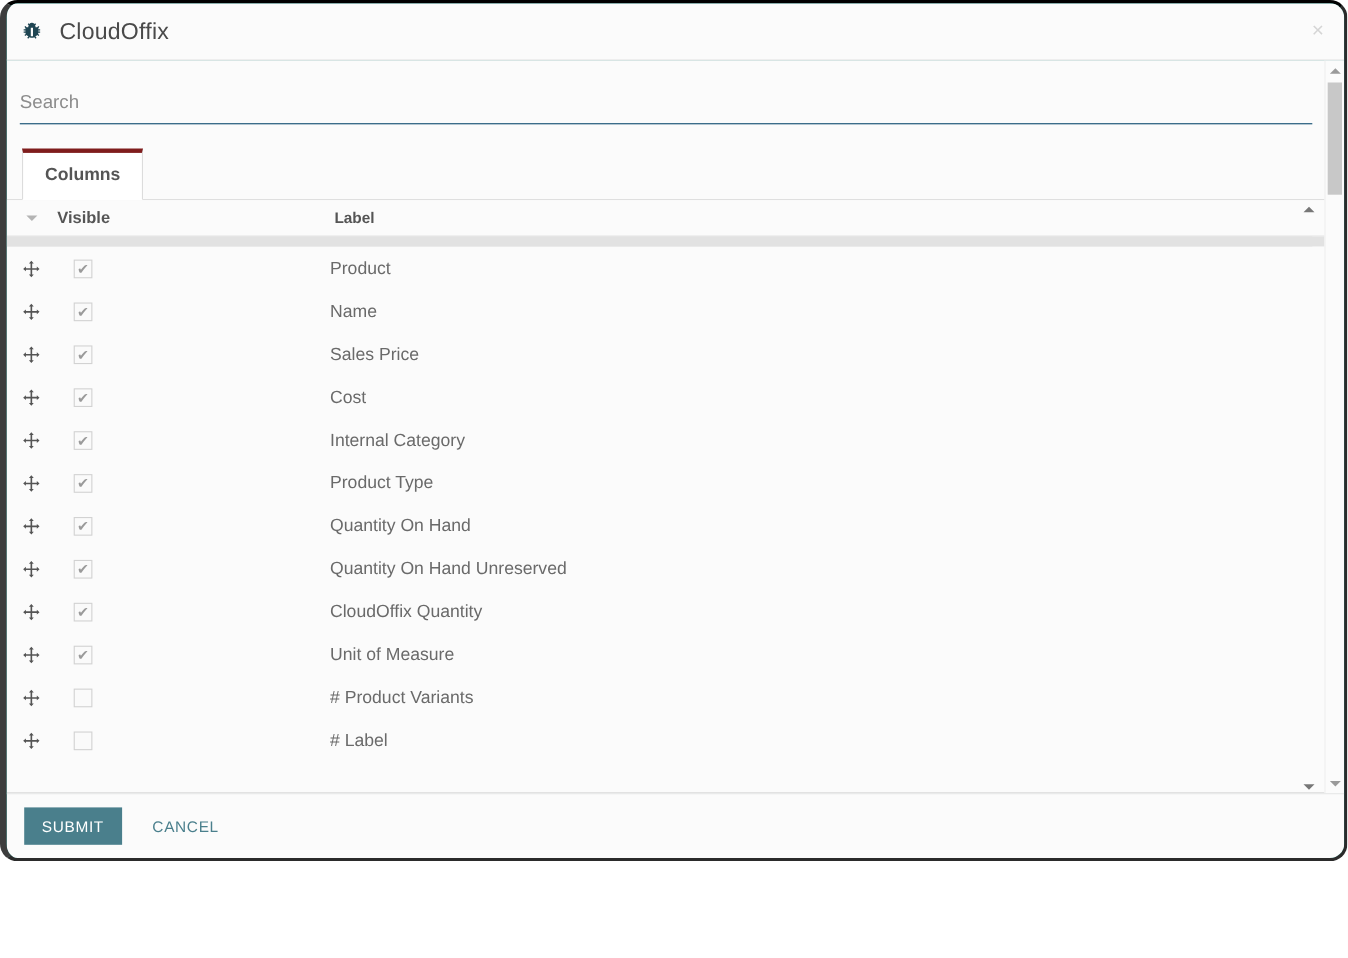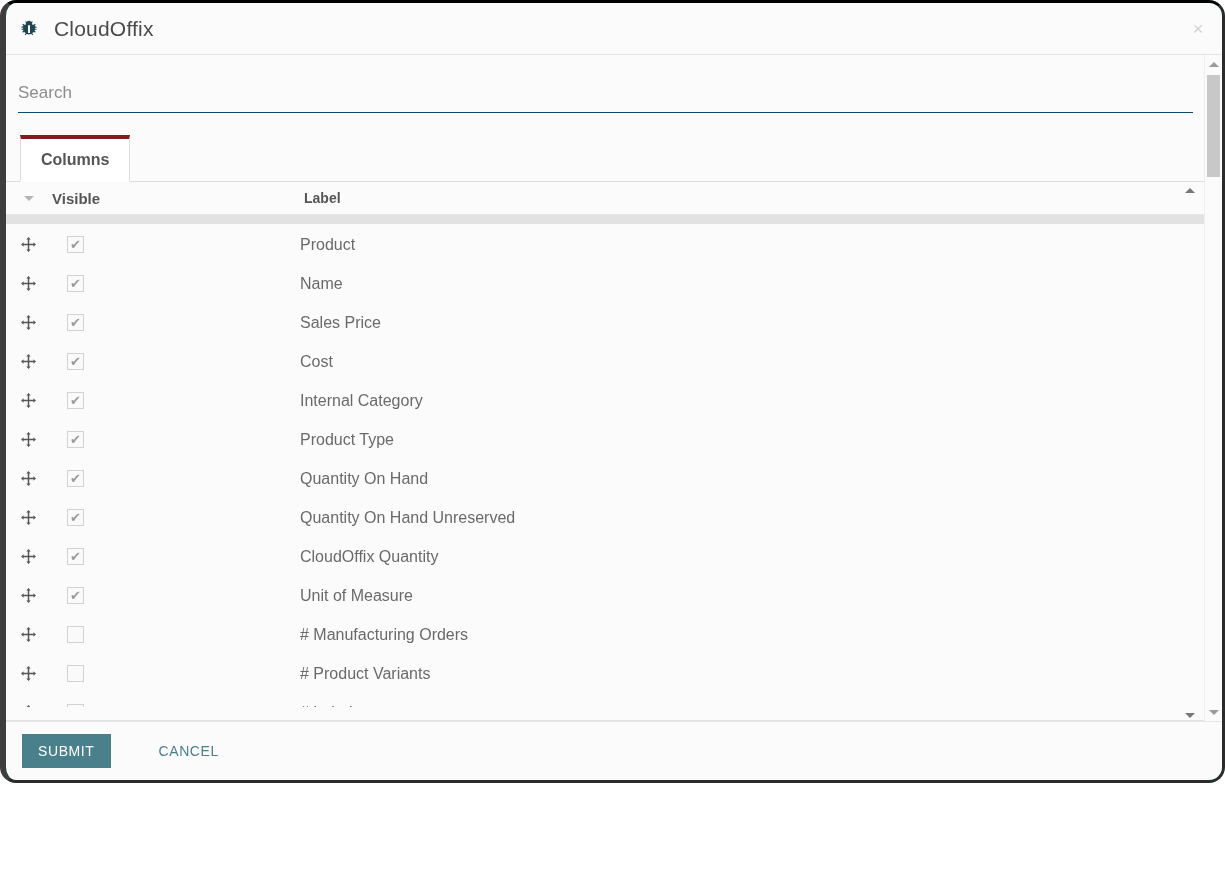--- a/index.html
+++ b/index.html
@@ -264,21 +264,20 @@
   
   #footer {
     height: 59px;
     min-height: 59px;
     display: flex;
     align-items: center;
     padding-left: 16px;
     box-sizing: border-box;
     background: #fbfbfb;
     border-top: 1px solid #e7e7e7;
-    gap: 20px;
   }
   #submit-btn {
     background: #4a7f8c;
     color: #ffffff;
     border: none;
     font-family: "Liberation Sans", sans-serif;
     font-size: 14px;
     letter-spacing: 0.6px;
     padding: 9px 16px;
     cursor: pointer;
@@ -484,31 +483,20 @@
             </div>
             <div class="row">
               <span class="drag-handle">
                 <svg width="17" height="17" viewBox="0 0 24 24" fill="currentColor" aria-hidden="true">
                   <path d="M12 1.5 8.9 5h2.05v5.95H5V8.9L1.5 12 5 15.1v-2.05h5.95V19H8.9L12 22.5 15.1 19h-2.05v-5.95H19v2.05L22.5 12 19 8.9v2.05h-5.95V5h2.05z"></path>
                 </svg>
               </span>
               <span class="cb-cell">
                 <span class="checkbox"></span>
               </span>
-              <span class="row-label"># Manufacturing Orders</span>
-            </div>
-            <div class="row">
-              <span class="drag-handle">
-                <svg width="17" height="17" viewBox="0 0 24 24" fill="currentColor" aria-hidden="true">
-                  <path d="M12 1.5 8.9 5h2.05v5.95H5V8.9L1.5 12 5 15.1v-2.05h5.95V19H8.9L12 22.5 15.1 19h-2.05v-5.95H19v2.05L22.5 12 19 8.9v2.05h-5.95V5h2.05z"></path>
-                </svg>
-              </span>
-              <span class="cb-cell">
-                <span class="checkbox"></span>
-              </span>
               <span class="row-label"># Product Variants</span>
             </div>
             <div class="row">
               <span class="drag-handle">
                 <svg width="17" height="17" viewBox="0 0 24 24" fill="currentColor" aria-hidden="true">
                   <path d="M12 1.5 8.9 5h2.05v5.95H5V8.9L1.5 12 5 15.1v-2.05h5.95V19H8.9L12 22.5 15.1 19h-2.05v-5.95H19v2.05L22.5 12 19 8.9v2.05h-5.95V5h2.05z"></path>
                 </svg>
               </span>
               <span class="cb-cell">
                 <span class="checkbox"></span>

